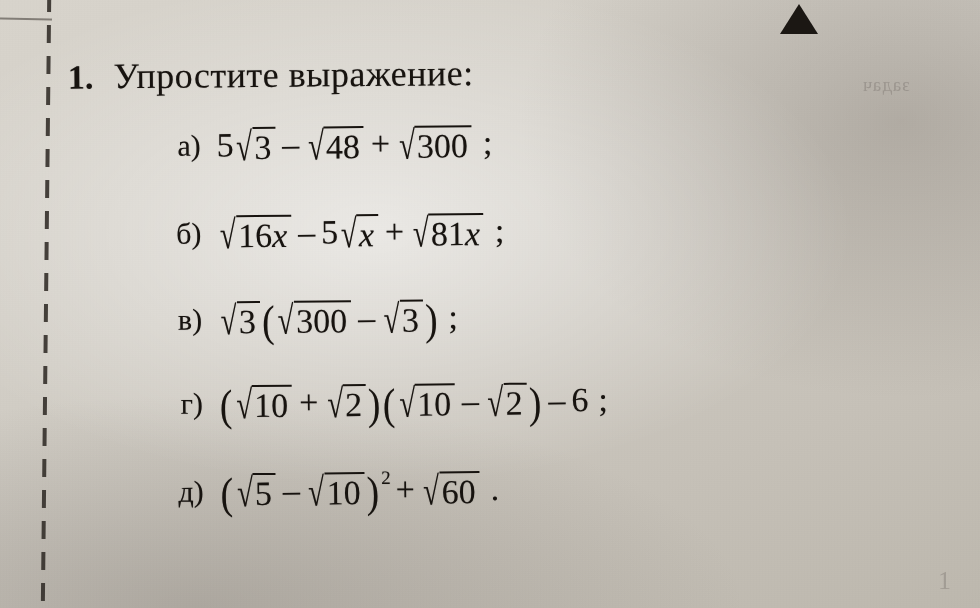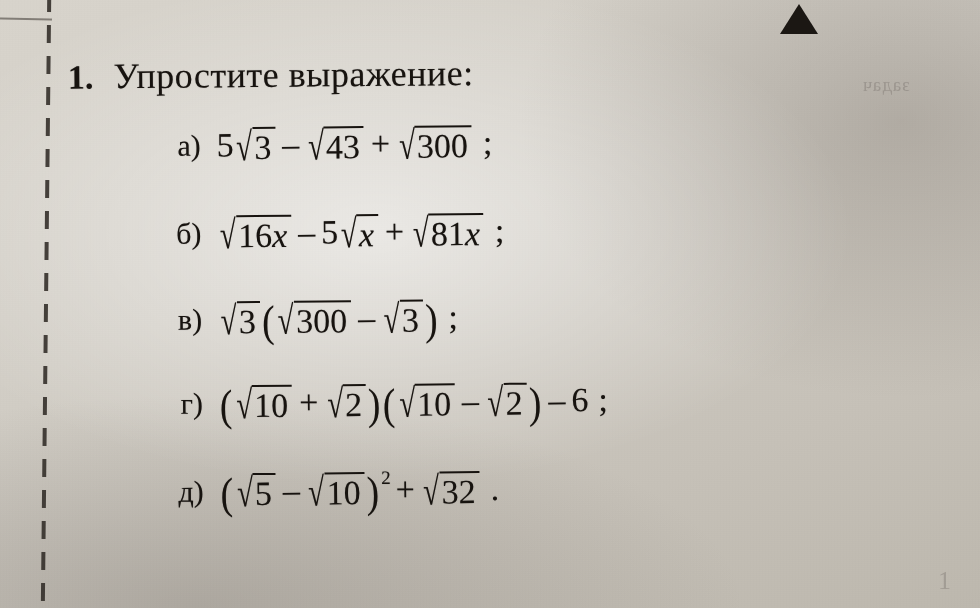--- a/index.html
+++ b/index.html
@@ -219,21 +219,21 @@
       <span class="ink item-label">а)</span>
       <span class="ink expr">
         <span>5</span>
         <span class="rad">
             <span class="sign">√</span>
             <span class="body">3</span>
           </span>
         <span class="op">–</span>
         <span class="rad">
             <span class="sign">√</span>
-            <span class="body">43</span>
+            <span class="body">48</span>
           </span>
         <span class="op">+</span>
         <span class="rad">
             <span class="sign">√</span>
             <span class="body">300</span>
           </span>
         <span class="semi">;</span>
       </span>
     </div>
 
@@ -323,20 +323,20 @@
         <span class="op">–</span>
         <span class="rad">
             <span class="sign">√</span>
             <span class="body">10</span>
           </span>
         <span class="paren">)</span>
         <span class="sup">2</span>
         <span class="op">+</span>
         <span class="rad">
             <span class="sign">√</span>
-            <span class="body">32</span>
+            <span class="body">60</span>
           </span>
         <span class="semi">.</span>
       </span>
     </div>
 
   </div>
 </div>
 
 </body></html>

